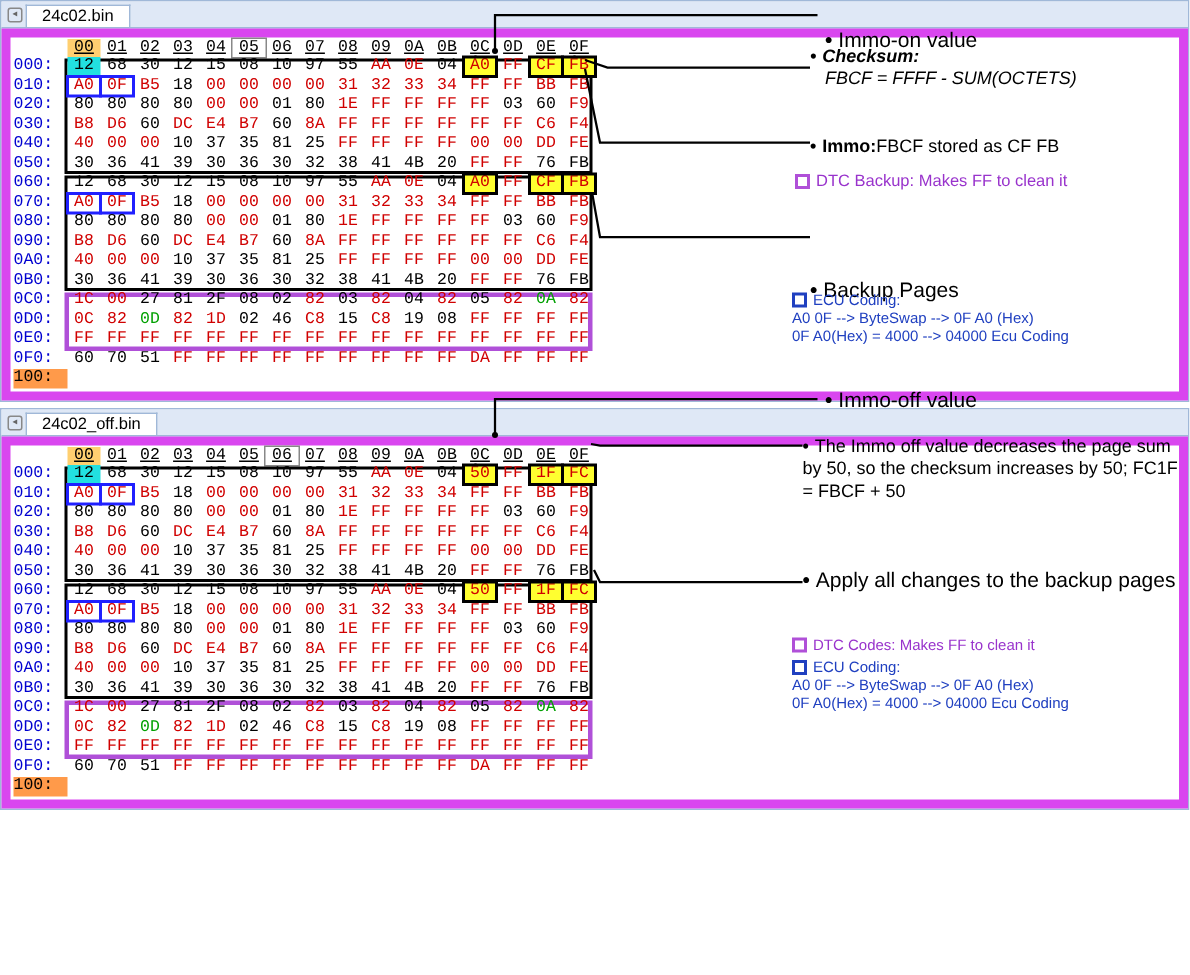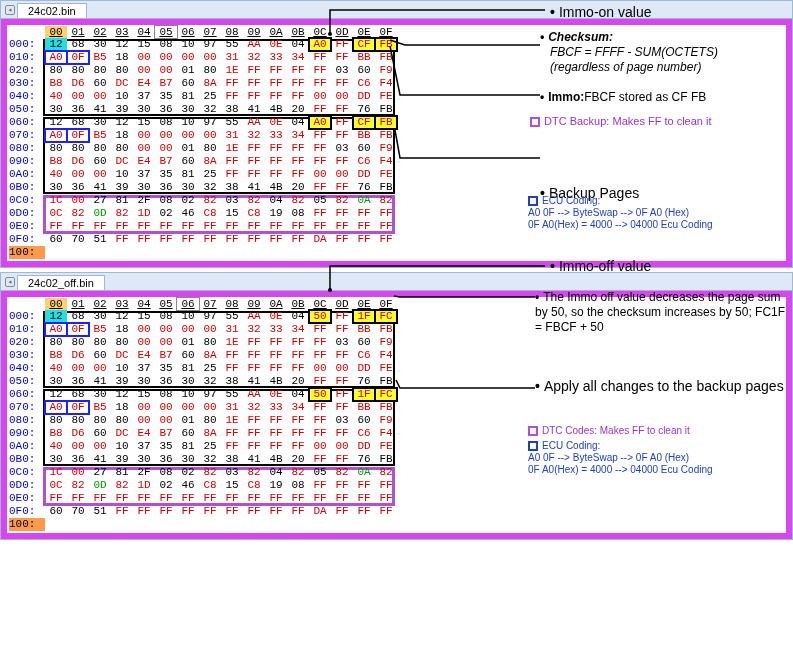--- a/index.html
+++ b/index.html
@@ -782,27 +782,27 @@
         <div class="cell cff">FF</div>
       </div>
       <div class="row lastrow">
         <div class="rowlbl">100:</div>
       </div>
     </div>
 </div>
 
 <div class="annos">
 
-  <div class="anno" style="left:150px; top:4px; font-size:14px;">
+  <div class="anno" style="left:150px; top:18px; font-size:14px;">
     <span class="bullet">•</span><span>Immo-on value</span>
   </div>
   <div class="anno" style="left:140px; top:30px; width:250px; font-size:12px; line-height:15px;font-style:italic;">
     <span class="bullet">•</span><b>Checksum:</b><br>
     &nbsp;&nbsp;&nbsp;<span>FBCF = FFFF - SUM(OCTETS)</span><br>
-    &nbsp;&nbsp;&nbsp;<span>(regardless of page number)</span>
+    &nbsp;&nbsp;&nbsp;
   </div>
   <div class="anno" style="left:140px; top:90px; width:250px; font-size:12px;">
     <span class="bullet">•</span><b>Immo:</b><span>FBCF stored as CF FB</span>
   </div>
   <div class="anno purple-txt" style="left:130px; top:115px; width:260px; font-size:11px; line-height:13px;">
     <span class="legend-sq"></span><span>DTC Backup:</span> <span>Makes FF to clean it</span>
   </div>
   <div class="anno" style="left:140px; top:152px; font-size:14px;margin-top:33px;">
     <span class="bullet">•</span><span>Backup Pages</span>
   </div>

